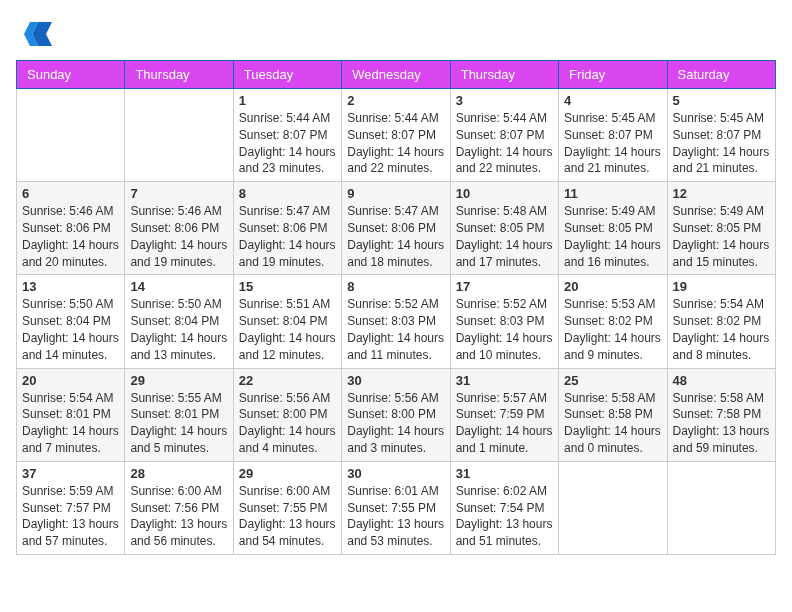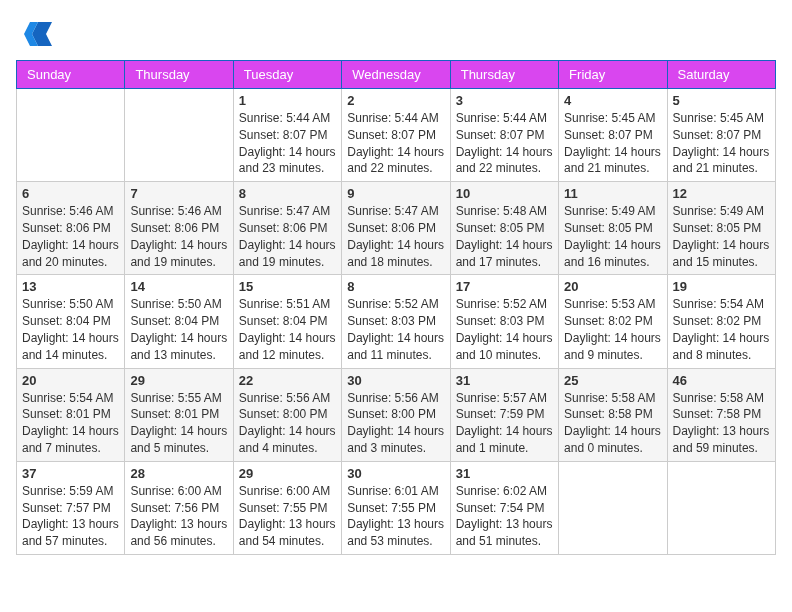--- a/index.html
+++ b/index.html
@@ -272,21 +272,21 @@
 Sunset: 7:59 PM
 Daylight: 14 hours and 1 minute.</div>
         </td>
         <td>
           <span class="day-number">25</span>
           <div class="cell-content">Sunrise: 5:58 AM
 Sunset: 8:58 PM
 Daylight: 14 hours and 0 minutes.</div>
         </td>
         <td>
-          <span class="day-number">46</span>
+          <span class="day-number">48</span>
           <div class="cell-content">Sunrise: 5:58 AM
 Sunset: 7:58 PM
 Daylight: 13 hours and 59 minutes.</div>
         </td>
       </tr>
       <tr>
         <td>
           <span class="day-number">37</span>
           <div class="cell-content">Sunrise: 5:59 AM
 Sunset: 7:57 PM

